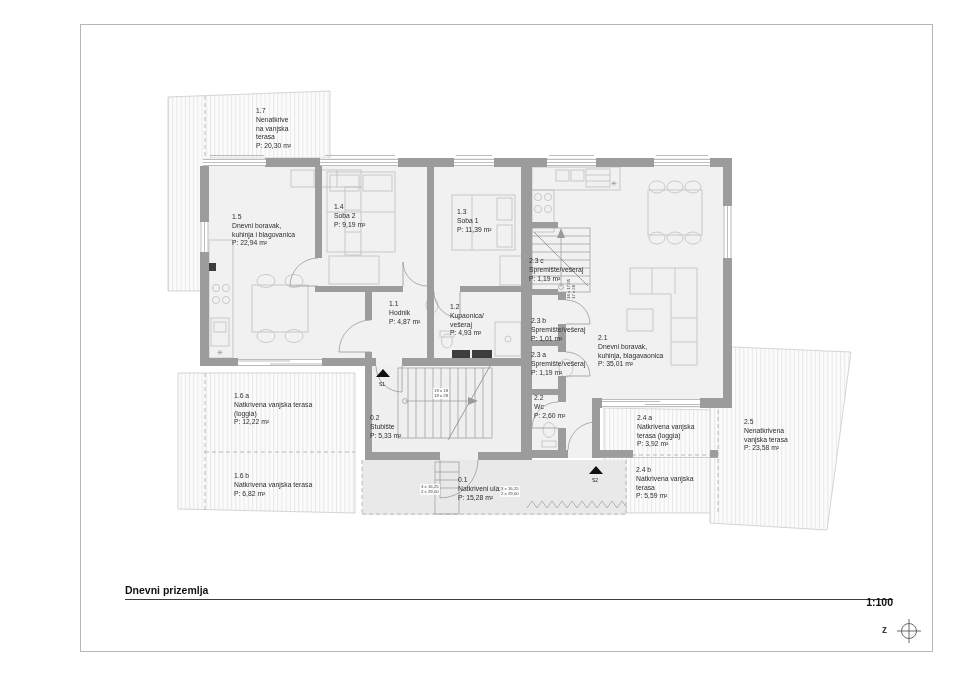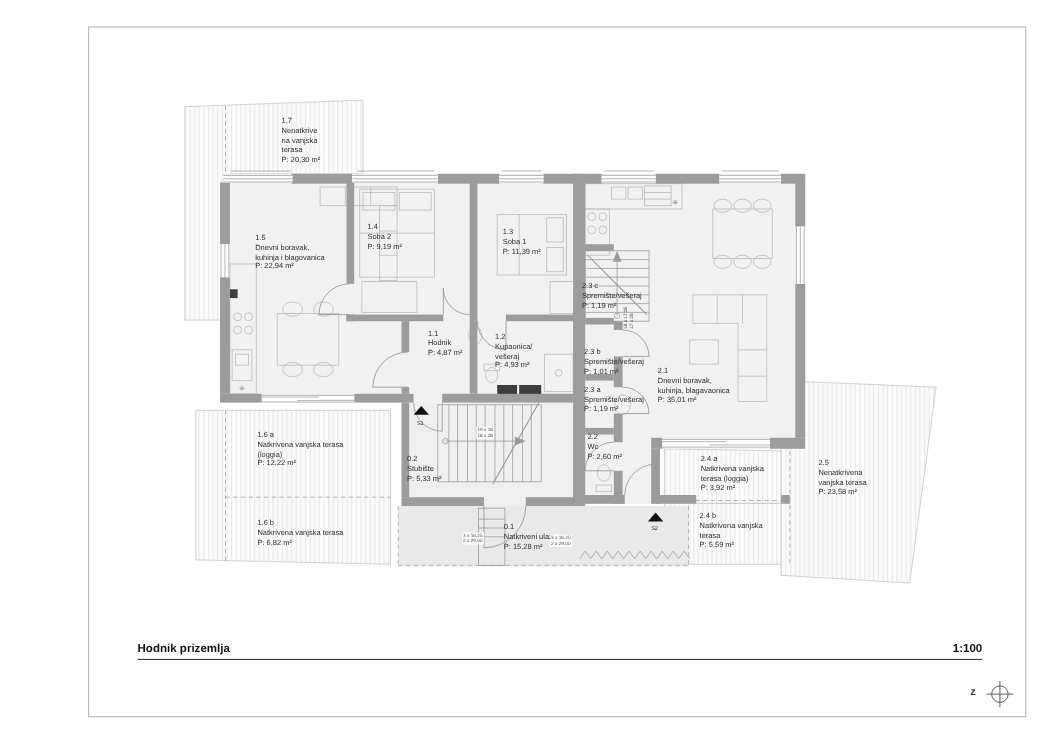--- a/index.html
+++ b/index.html
@@ -4,21 +4,21 @@
 <style>
   html,body{margin:0;padding:0;background:#ffffff;}
   body{width:960px;height:679px;overflow:hidden;}
   .sheet{position:relative;width:960px;height:679px;background:#fff;
          font-family:"Liberation Sans",sans-serif;color:#2d2d2d;}
   .border{position:absolute;left:80px;top:24px;width:851px;height:626px;
           border:1px solid #b6b6b6;}
   svg.plan{position:absolute;left:0;top:0;}
   .lbl{position:absolute;font-size:6.8px;line-height:1.3;white-space:nowrap;color:#2d2d2d;}
   .title{position:absolute;left:125px;top:584px;font-size:10.5px;font-weight:bold;color:#111;}
-  .scale{position:absolute;left:840px;top:584px;width:53px;text-align:right;
+  .scale{position:absolute;left:840px;top:596px;width:53px;text-align:right;
          font-size:10.5px;font-weight:bold;color:#111;}
   .rule{position:absolute;left:125px;top:599px;width:768px;height:0;border-top:1.3px solid #3c3c3c;}
   .ann{position:absolute;font-size:4.3px;line-height:1.25;color:#4a4a4a;
        background:rgba(255,255,255,.85);padding:0 1px;white-space:nowrap;}
   .ann.rot{transform:rotate(-90deg);transform-origin:0 0;background:none;}
   .compass-z{position:absolute;left:882px;top:624px;font-size:10px;font-weight:bold;color:#3a3a3a;}
 </style>
 </head>
 <body>
 
@@ -467,17 +467,17 @@
   </div>
   <div class="ann" style="left:420px;top:484px">
     <div>3 x 16,25</div>
     <div>2 x 29,00</div>
   </div>
   <div class="ann" style="left:500px;top:486px">
     <div>3 x 16,25</div>
     <div>2 x 29,00</div>
   </div>
 
-  <div class="title">Hodnik prizemlja</div>
+  <div class="title">Dnevni prizemlja</div>
   <div class="rule"></div>
   <div class="scale">1:100</div>
   <div class="compass-z">z</div>
 </div>
 
 </body></html>

